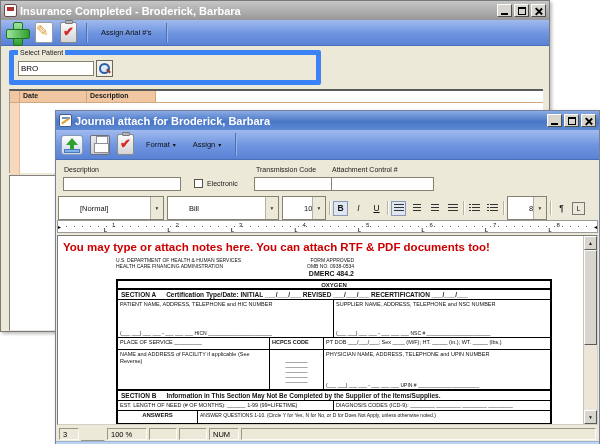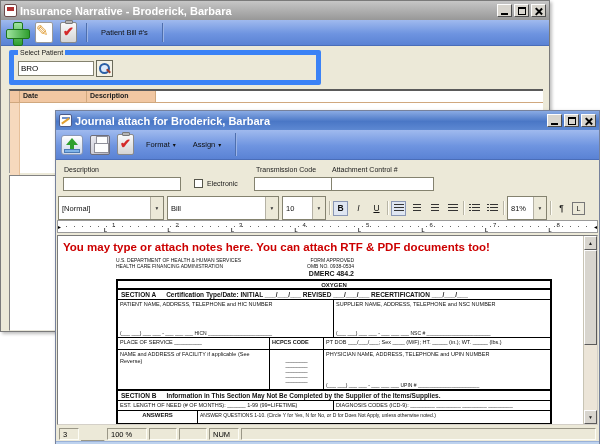--- a/index.html
+++ b/index.html
@@ -82,21 +82,21 @@
 
   
   #win2{left:55px;top:110px;width:545px;height:334px;border:1px solid #76819b;box-shadow:2px 2px 4px rgba(0,0,0,.3)}
   .content2{position:relative;height:286px;background:#ece9d8}
 
   .field-lbl{position:absolute;font-size:7px;color:#1a1a1a;white-space:nowrap}
   .txt-input{position:absolute;height:14px;border:1px solid #84826f;background:#fff;font-size:8px;padding:0 2px;font-family:"Liberation Sans",sans-serif}
   .cbx{position:absolute;width:9px;height:9px;background:#fff;border:1px solid #55554a;display:inline-block}
 
   .fmtbar{position:absolute;left:1px;top:38px;height:20px;right:1px;display:flex;align-items:center;gap:3px;padding:0 1px}
-  .combo{height:24px;background:#fff;border:1px solid #84826f;display:flex;align-items:center;font-size:7.5px;padding-left:3px;position:relative;color:#111}
+  .combo{height:24px;background:#fff;border:1px solid #84826f;display:flex;align-items:center;font-size:7.5px;padding-left:21px;position:relative;color:#111}
   .combo .cval{white-space:nowrap;overflow:hidden;flex:1}
   .combo .dd{width:13px;height:100%;background:#ece9d8;border-left:1px solid #b5b2a5;display:flex;align-items:center;justify-content:center;font-size:5.5px;color:#333;flex:none}
   .c-style{width:106px}.c-font{width:112px}.c-size{width:44px}.c-zoom{width:40px}
   .fbtn{width:15px;height:15px;display:flex;align-items:center;justify-content:center;font-size:8.5px;color:#111;border:1px solid transparent}
   .fbtn.pressed{border:1px solid #8a97b5;background:#dfe6f2}
   .fsep{width:1px;height:14px;background:#b8b5a5;box-shadow:1px 0 0 #fdfcf5}
   .i-bars{width:10px;height:9px;background:repeating-linear-gradient(180deg,#333 0 1px,transparent 1px 3px)}
   .i-bars.short{width:8px}
   .i-list{width:11px;height:9px;background:
     repeating-linear-gradient(180deg,#333 0 1px,transparent 1px 3px) 3px 0/8px 100% no-repeat,
@@ -155,21 +155,21 @@
   .bottom-strip{position:absolute;left:0;right:0;bottom:0;height:5px;background:#bdd2ee;border-top:1px solid #9ab1d8}
 </style>
 </head>
 <body>
 
 <div class="screen">
 
   <div class="window" id="win1">
     <div class="titlebar inactive">
       <span class="win-icon icon-narrative"></span>
-      <span class="title-text">Insurance Narrative - Broderick, Barbara</span>
+      <span class="title-text">Insurance Completed - Broderick, Barbara</span>
       <span class="tb-btns">
         <span class="tb-btn">
             <i class="g-min"></i>
           </span>
         <span class="tb-btn">
             <i class="g-max"></i>
           </span>
         <span class="tb-btn">
             <i class="g-close"></i>
           </span>
@@ -185,21 +185,21 @@
           </span>
         </span>
       <span class="tool-ic">
           <span class="clip-icon">
             <i class="clip-top"></i>
             <i class="clip-check">✔</i>
           </span>
         </span>
       <span class="tsep"></span>
       <span class="menu-btn">
-          <span>Patient Bill #'s</span>
+          <span>Assign Arial #'s</span>
         </span>
       <span class="tsep"></span>
     </div>
     <div class="beige1">
       <fieldset class="sp-group">
         <legend>Select Patient</legend>
         <div class="sp-row">
           <input class="sp-input" value="BRO" style="">
           <span class="sp-search">
               <span class="mag-icon"></span>

